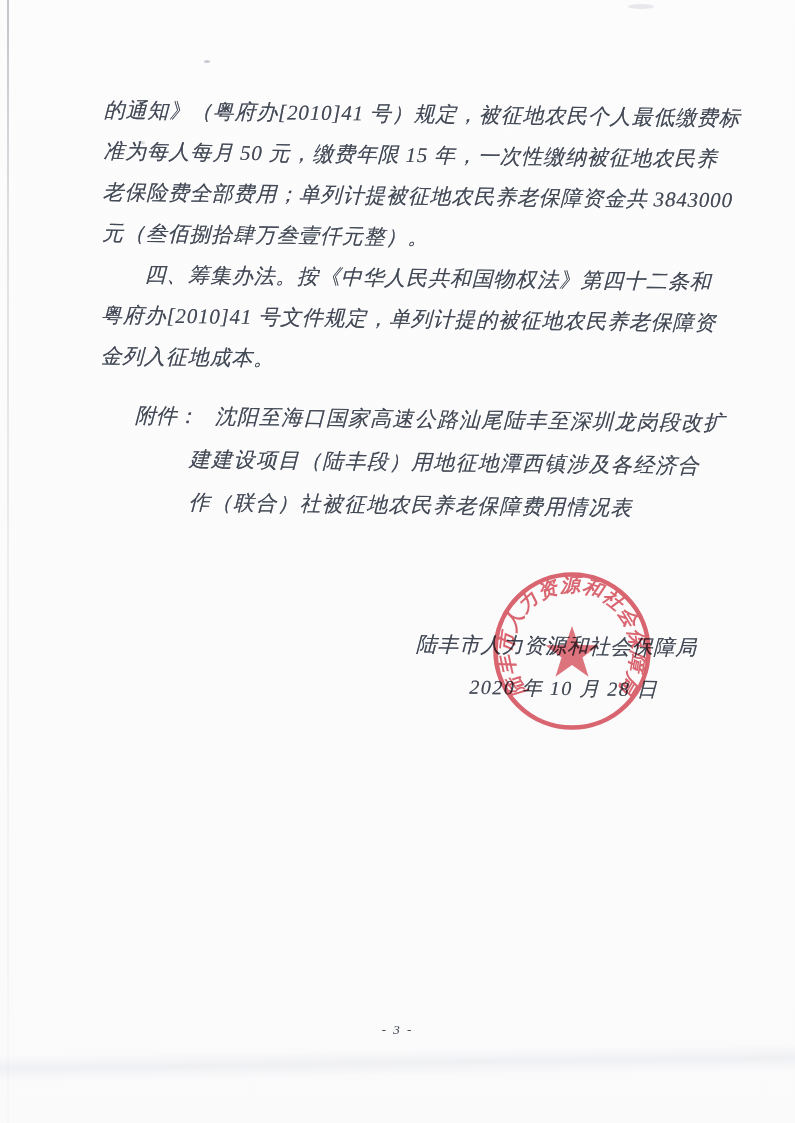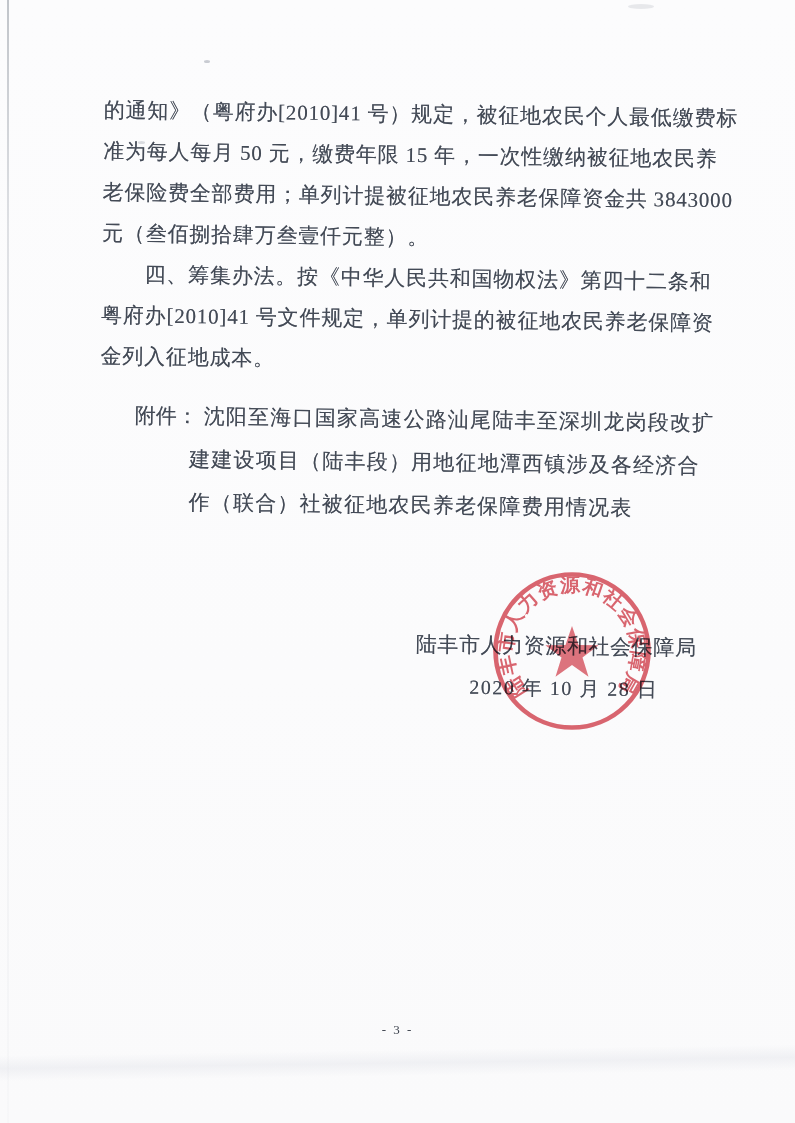--- a/index.html
+++ b/index.html
@@ -5,20 +5,21 @@
   * { margin: 0; padding: 0; box-sizing: border-box; }
   html, body { background: #ffffff; }
   .page {
     position: relative;
     width: 795px;
     height: 1123px;
     background: linear-gradient(180deg, #fcfcfd 0%, #fbfbfc 60%, #fafafb 100%);
     overflow: hidden;
     font-family: "Liberation Serif", "DejaVu Serif", serif;
     color: #434a56;
+    font-style: italic;
   }
   
   .edge-line-left {
     position: absolute; left: 7px; top: 0; width: 2px; height: 100%;
     background: linear-gradient(to bottom, #9aa0a8, #c9ccd2 20%, #e4e6ea 55%, rgba(228,230,234,0.25));
     opacity: 0.6;
   }
   .crease {
     position: absolute; left: 0; top: 1050px; width: 100%; height: 26px;
     background: linear-gradient(to bottom, rgba(222,224,231,0), rgba(222,224,231,0.38), rgba(222,224,231,0));
@@ -40,21 +41,21 @@
     text-shadow: 0 0 0.5px rgba(62,68,80,0.55);
   }
   .line { white-space: nowrap; height: 41px; }
   .indent { padding-left: 43px; }
   .attachment {
     position: absolute; left: 139px; top: 394px; width: 600px;
     font-size: 21px; letter-spacing: 1.2px; line-height: 43px;
     text-shadow: 0 0 0.5px rgba(62,68,80,0.55);
   }
   .att-row { white-space: nowrap; display: flex; }
-  .att-label { letter-spacing: 0; margin-right: 6px; }
+  .att-label { letter-spacing: 0; margin-right: 17px; }
   .att-cont { margin-left: 55px; white-space: nowrap; }
   .signature {
     position: absolute; left: 423px; top: 626px;
     font-size: 21px; letter-spacing: 0.6px; white-space: nowrap;
     text-shadow: 0 0 0.5px rgba(62,68,80,0.55);
   }
   .sig-date {
     position: absolute; left: 477px; top: 669px;
     font-size: 20px; letter-spacing: 1.5px; white-space: nowrap;
     text-shadow: 0 0 0.5px rgba(62,68,80,0.55);

